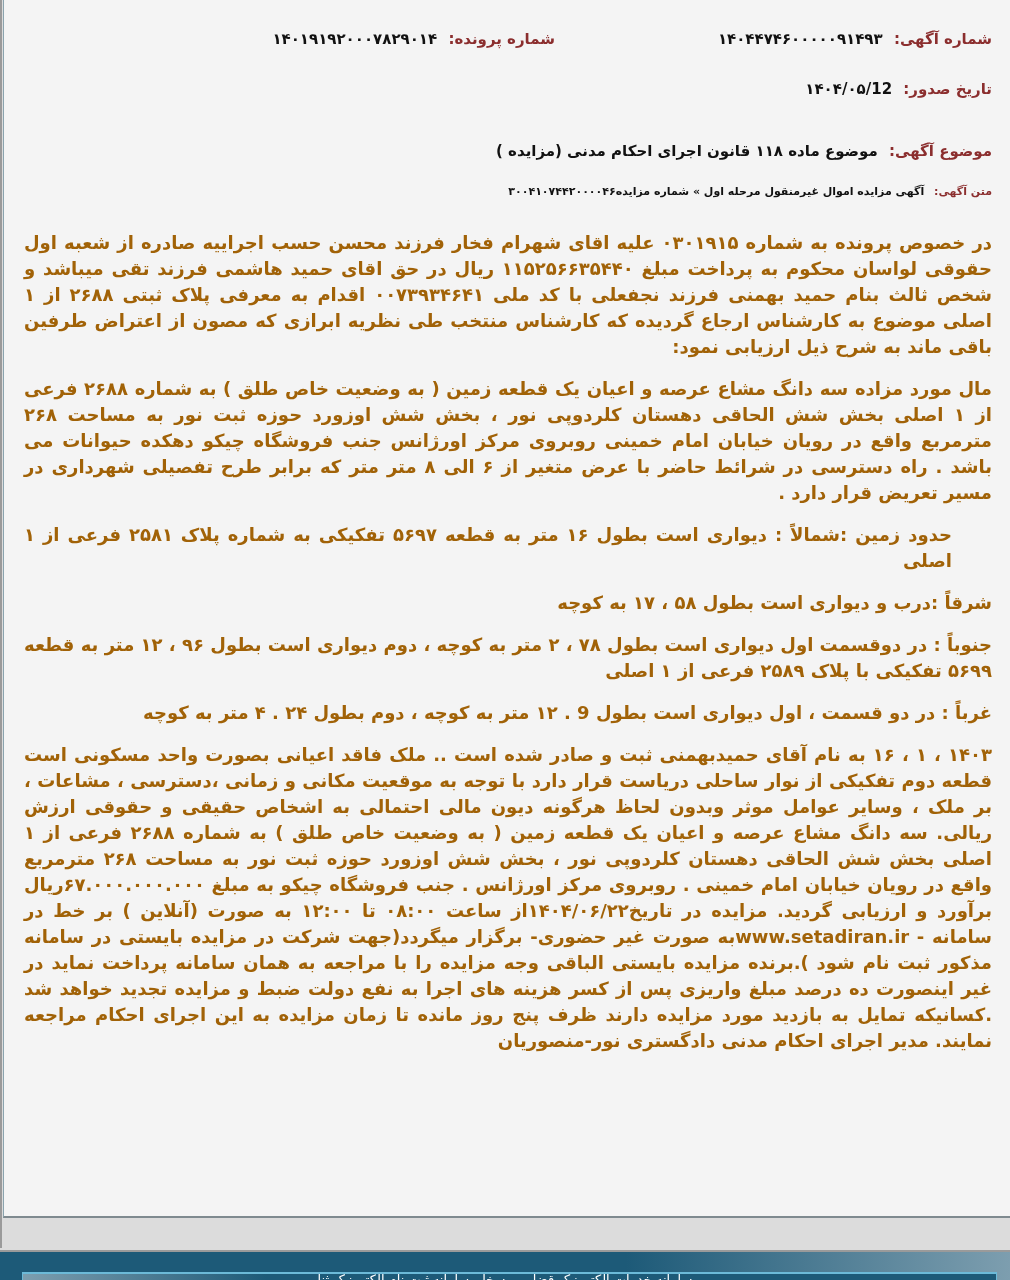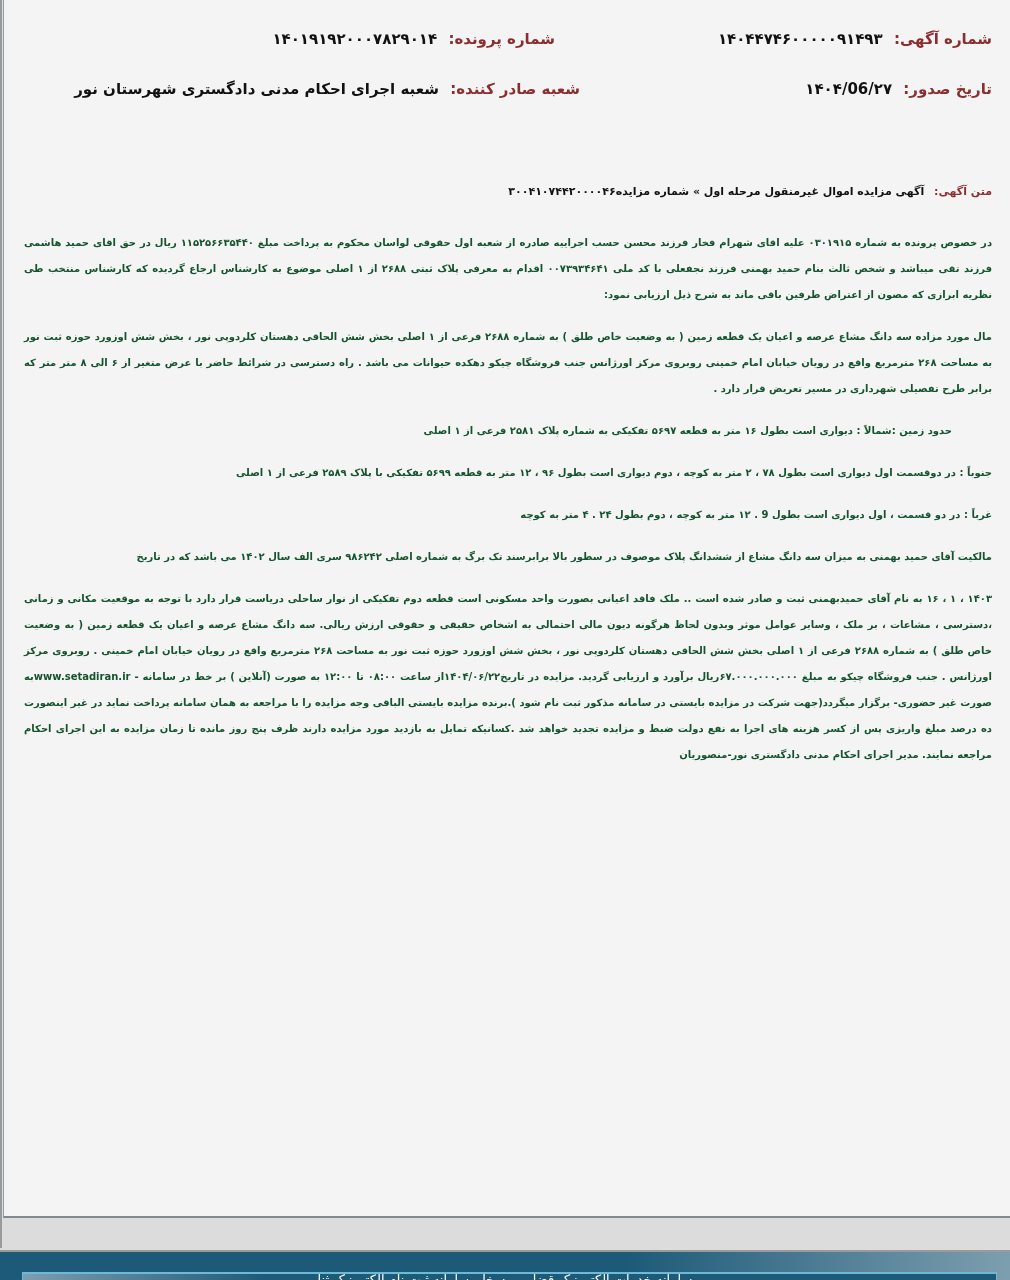--- a/index.html
+++ b/index.html
@@ -44,23 +44,23 @@
     }
     .val {
       color: #111;
       font-weight: bold;
       margin-right: 6px;
     }
     .body-text {
       position: absolute;
       right: 18px;
       left: 20px;
-      font-size: 10px;
+      font-size: 18px;
       font-weight: bold;
-      color: #14532d;
+      color: #a16207;
       line-height: 26px;
       text-align: justify;
     }
     .para {
       margin: 0 0 16px 0;
     }
     .indent { padding-right: 40px; }
     .watermark {
       position: absolute;
       left: 40px;
@@ -130,41 +130,41 @@
     <span class="val">۱۴۰۴۴۷۴۶۰۰۰۰۰۹۱۴۹۳</span>
   </div>
 
   <div class="meta-row" style="right:455px; top:30px;text-align:right;">
     <span class="lbl">شماره پرونده:</span>
     <span class="val">۱۴۰۱۹۱۹۲۰۰۰۷۸۲۹۰۱۴</span>
   </div>
 
   <div class="meta-row" style="right:18px; top:80px;">
     <span class="lbl">تاریخ صدور:</span>
-    <span class="val">۱۴۰۴/06/۲۷</span>
+    <span class="val">۱۴۰۴/۰۵/12</span>
   </div>
 
-  <div class="meta-row" style="right:430px; top:80px;">
-    <span class="lbl">شعبه صادر کننده:</span>
-    <span class="val">شعبه اجرای احکام مدنی دادگستری شهرستان نور</span>
+
+  <div class="meta-row" style="right:18px; top:142px;">
+    <span class="lbl">موضوع آگهی:</span>
+    <span class="val">موضوع ماده ۱۱۸ قانون اجرای احکام مدنی (مزایده )</span>
   </div>
-
 
   <div class="meta-row" style="right:18px; top:185px; font-size:11px;">
     <span class="lbl">متن آگهی:</span>
     <span class="val">آگهی مزایده اموال غیرمنقول مرحله  اول  » شماره مزایده۳۰۰۴۱۰۷۴۴۲۰۰۰۰۴۶</span>
   </div>
 
 
   <div class="body-text" style="top:230px;">
     <p class="para">در خصوص پرونده به شماره  ۰۳۰۱۹۱۵  علیه اقای شهرام فخار فرزند محسن حسب اجراییه صادره از شعبه اول حقوقی لواسان محکوم به پرداخت مبلغ ۱۱۵۲۵۶۶۳۵۴۴۰ ریال در حق اقای حمید هاشمی فرزند تقی میباشد و شخص ثالث بنام حمید بهمنی فرزند نجفعلی با کد ملی ۰۰۷۳۹۳۴۶۴۱ اقدام به معرفی پلاک ثبتی ۲۶۸۸ از ۱ اصلی  موضوع به کارشناس ارجاع گردیده که کارشناس منتخب طی نظریه ابرازی که مصون از اعتراض طرفین باقی ماند به شرح ذیل ارزیابی نمود:</p>
     <p class="para">مال مورد مزاده سه دانگ مشاع عرصه و اعیان یک قطعه زمین ( به وضعیت خاص طلق ) به شماره ۲۶۸۸ فرعی از ۱ اصلی بخش شش الحاقی دهستان کلردوپی نور ، بخش شش اوزورد حوزه ثبت نور به مساحت ۲۶۸ مترمربع  واقع در رویان خیابان امام خمینی  روبروی مرکز اورژانس جنب فروشگاه چیکو  دهکده حیوانات می باشد . راه دسترسی در شرائط حاضر با عرض متغیر از ۶ الی ۸ متر متر که برابر طرح تفصیلی شهرداری در مسیر تعریض قرار دارد .</p>
     <p class="para indent">حدود زمین :شمالاً : دیواری است بطول ۱۶ متر به قطعه ۵۶۹۷ تفکیکی به شماره پلاک ۲۵۸۱ فرعی از ۱ اصلی</p>
+    <p class="para">شرقاً :درب و دیواری است بطول ۵۸ ، ۱۷ به کوچه</p>
     <p class="para">جنوباً : در دوقسمت اول دیواری است بطول ۷۸ ، ۲ متر به کوچه ، دوم دیواری است بطول ۹۶ ، ۱۲ متر به قطعه ۵۶۹۹ تفکیکی با پلاک ۲۵۸۹ فرعی از ۱ اصلی</p>
     <p class="para">غرباً : در دو قسمت ، اول دیواری است بطول 9 . ۱۲ متر به کوچه ، دوم بطول ۲۴ . ۴ متر به کوچه</p>
-    <p class="para">مالکیت آقای حمید بهمنی به میزان سه دانگ مشاع از ششدانگ پلاک موصوف در سطور بالا برابرسند تک برگ به شماره اصلی ۹۸۶۲۴۲ سری الف سال ۱۴۰۲ می باشد که در تاریخ</p>
     <p class="para">۱۴۰۳ ، ۱ ، ۱۶  به نام آقای حمیدبهمنی ثبت و صادر شده است .. ملک فاقد اعیانی بصورت واحد مسکونی است قطعه دوم تفکیکی از نوار ساحلی دریاست قرار دارد با توجه به موقعیت مکانی و زمانی ،دسترسی ، مشاعات ، بر ملک ، وسایر عوامل موثر وبدون لحاظ هرگونه دیون مالی احتمالی به اشخاص حقیقی و حقوقی ارزش ریالی. سه دانگ مشاع عرصه و اعیان یک قطعه زمین ( به وضعیت خاص طلق ) به شماره ۲۶۸۸ فرعی از ۱ اصلی بخش شش الحاقی دهستان کلردوپی نور ، بخش شش اوزورد حوزه ثبت نور به مساحت ۲۶۸ مترمربع  واقع در رویان خیابان امام خمینی . روبروی مرکز اورژانس . جنب فروشگاه چیکو به مبلغ ۶۷.۰۰۰.۰۰۰.۰۰۰ریال برآورد و ارزیابی گردید. مزایده در تاریخ۱۴۰۴/۰۶/۲۲از ساعت ۰۸:۰۰ تا ۱۲:۰۰ به صورت (آنلاین ) بر خط در سامانه  - www.setadiran.irبه صورت غیر حضوری- برگزار میگردد(جهت شرکت در مزایده بایستی در سامانه مذکور ثبت نام شود ).برنده مزایده بایستی الباقی وجه مزایده را با مراجعه به  همان سامانه پرداخت نماید در غیر اینصورت ده درصد مبلغ واریزی پس از کسر هزینه های اجرا به نفع دولت  ضبط و مزایده تجدید خواهد شد .کسانیکه تمایل به بازدید مورد مزایده دارند ظرف پنج روز مانده تا زمان مزایده به این اجرای احکام مراجعه نمایند.  مدیر اجرای احکام مدنی دادگستری نور-منصوریان</p>
   </div>
 </div>
 
 <div class="footer-bar"></div>
 <div class="footer-inner"></div>
 <div class="footer-text">سامانه خدمات الکترونیک قضایی - سخا - سامانه ثبت نام الکترونیک ثنا</div>
 
 </body></html>

